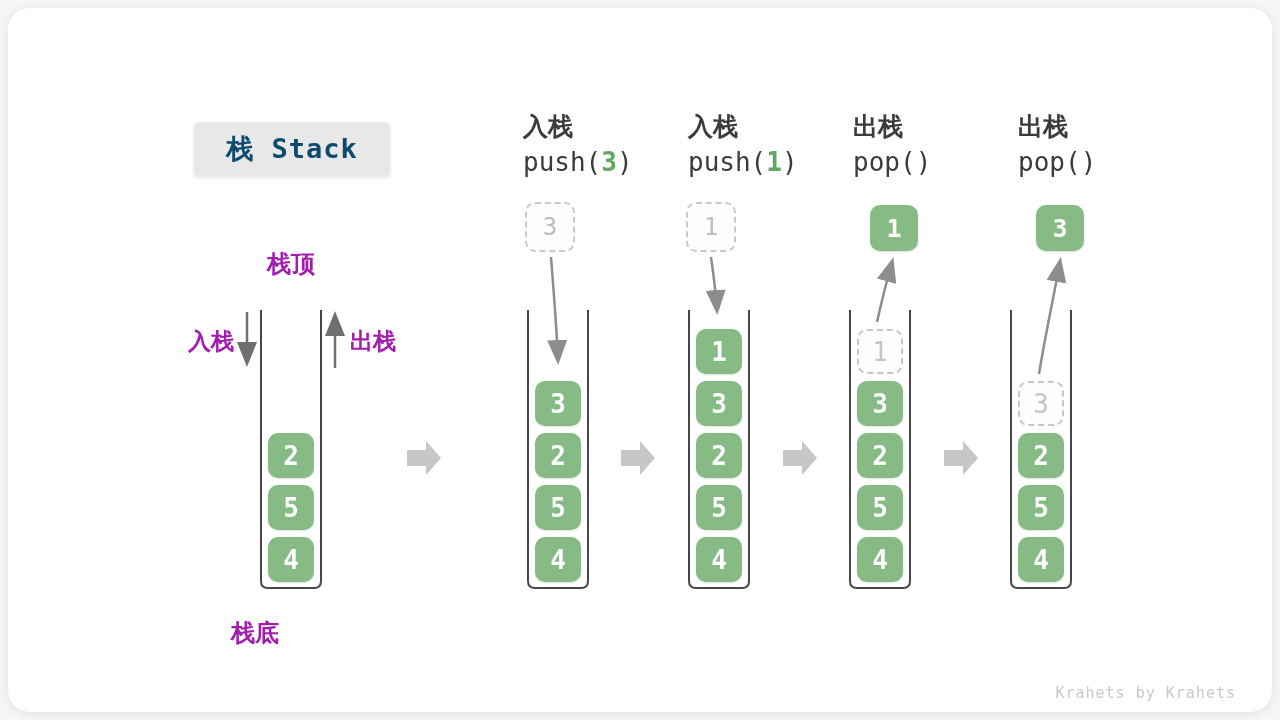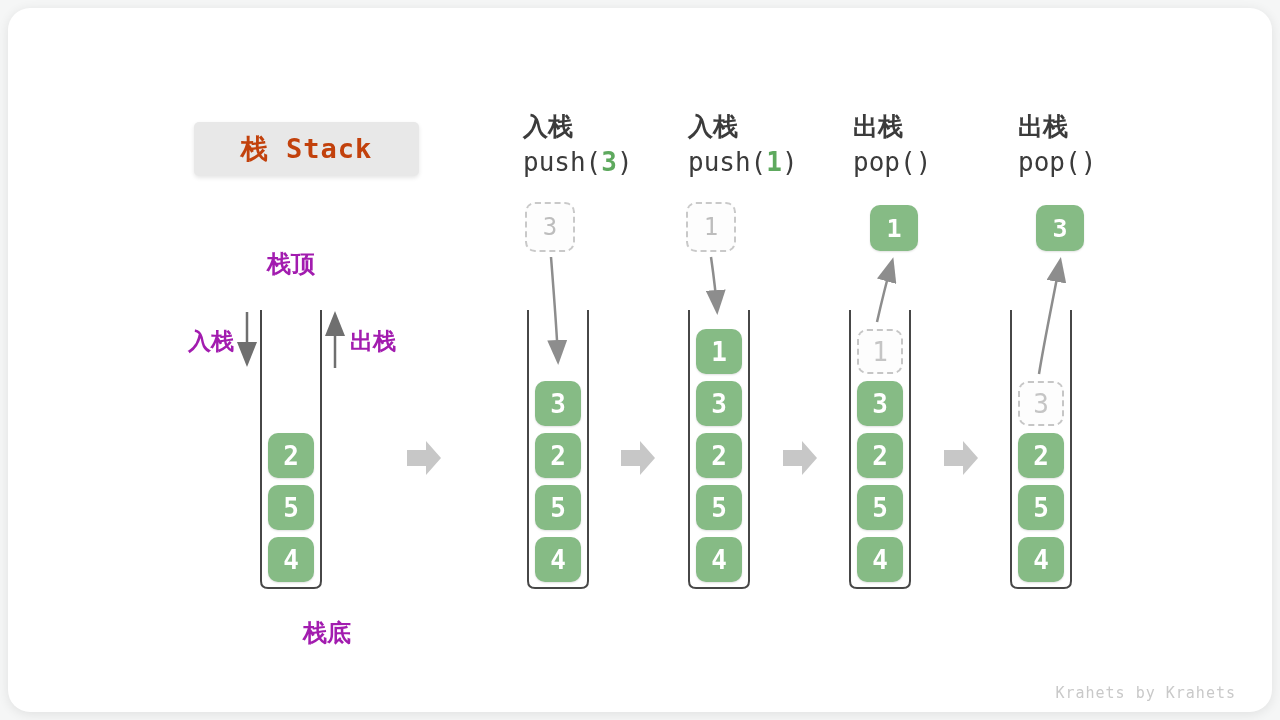--- a/index.html
+++ b/index.html
@@ -9,33 +9,33 @@
     font-family:"Liberation Sans","DejaVu Sans",sans-serif;
   }
   .card{
     position:absolute;inset:8px;background:#ffffff;border-radius:22px;
     box-shadow:0 2px 12px rgba(0,0,0,.09);
   }
   .abs{position:absolute;}
   svg.overlay{position:absolute;left:0;top:0;width:1280px;height:720px;pointer-events:none;}
 
   .title-badge{
-    left:186px;top:114px;width:225px;height:54px;
+    left:186px;top:114px;width:196px;height:54px;
     background:#e8e8e8;border-radius:5px;
     box-shadow:0 2px 4px rgba(0,0,0,.10);
     display:flex;align-items:center;justify-content:center;
     font-family:"DejaVu Sans Mono","Liberation Mono",monospace;
-    font-size:27px;font-weight:bold;color:#c2410c;letter-spacing:1px;
+    font-size:27px;font-weight:bold;color:#0c4a6e;letter-spacing:1px;
   }
 
   .lbl{
     color:#a21caf;font-weight:bold;font-size:24px;line-height:28px;
   }
   .lbl-top   {left:223px;top:242px;width:120px;text-align:center;}
-  .lbl-bottom{left:223px;top:611px;width:120px;text-align:right;}
+  .lbl-bottom{left:223px;top:611px;width:120px;text-align:left;}
   .lbl-push  {left:180px;top:319px;font-size:23px;}
   .lbl-pop   {left:342px;top:319px;font-size:23px;}
 
   .step-header{top:103px;}
   .step-name{font-size:25px;font-weight:bold;color:#3b3b3b;line-height:30px;}
   .step-code{
     margin-top:7px;
     font-family:"DejaVu Sans Mono","Liberation Mono",monospace;
     font-size:26px;color:#3b3b3b;line-height:28px;
   }

